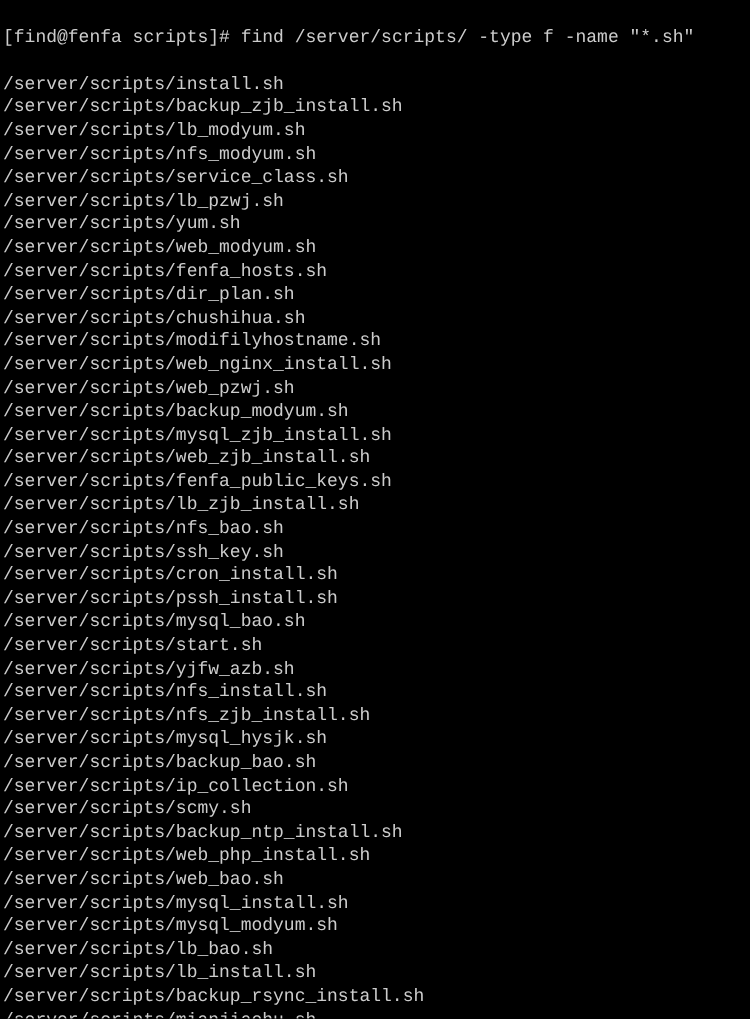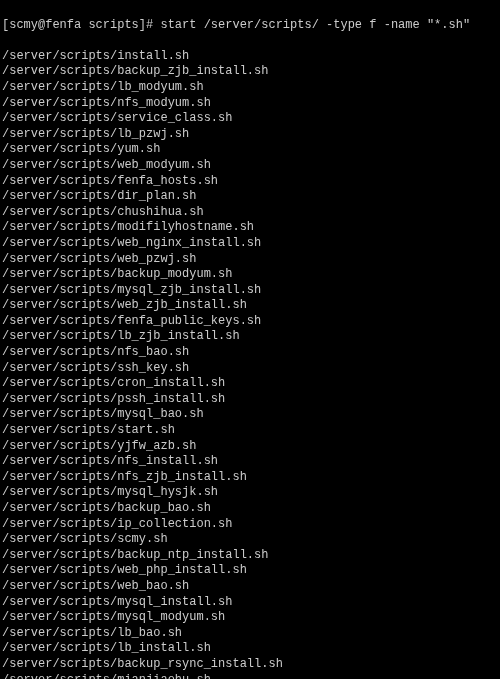--- a/index.html
+++ b/index.html
@@ -22,19 +22,19 @@
       white-space: pre;
     }
     .line {
       display: block;
     }
   </style>
 </head>
 <body>
 
 <div class="terminal">
-<span class="line"><span>[scmy@fenfa scripts]# </span><span>start /server/scripts/ -type f -name "*.sh"</span></span>
+<span class="line"><span>[find@fenfa scripts]# </span><span>find /server/scripts/ -type f -name "*.sh"</span></span>
 <div id="file-list"><span class="line">/server/scripts/install.sh</span><span class="line">/server/scripts/backup_zjb_install.sh</span><span class="line">/server/scripts/lb_modyum.sh</span><span class="line">/server/scripts/nfs_modyum.sh</span><span class="line">/server/scripts/service_class.sh</span><span class="line">/server/scripts/lb_pzwj.sh</span><span class="line">/server/scripts/yum.sh</span><span class="line">/server/scripts/web_modyum.sh</span><span class="line">/server/scripts/fenfa_hosts.sh</span><span class="line">/server/scripts/dir_plan.sh</span><span class="line">/server/scripts/chushihua.sh</span><span class="line">/server/scripts/modifilyhostname.sh</span><span class="line">/server/scripts/web_nginx_install.sh</span><span class="line">/server/scripts/web_pzwj.sh</span><span class="line">/server/scripts/backup_modyum.sh</span><span class="line">/server/scripts/mysql_zjb_install.sh</span><span class="line">/server/scripts/web_zjb_install.sh</span><span class="line">/server/scripts/fenfa_public_keys.sh</span><span class="line">/server/scripts/lb_zjb_install.sh</span><span class="line">/server/scripts/nfs_bao.sh</span><span class="line">/server/scripts/ssh_key.sh</span><span class="line">/server/scripts/cron_install.sh</span><span class="line">/server/scripts/pssh_install.sh</span><span class="line">/server/scripts/mysql_bao.sh</span><span class="line">/server/scripts/start.sh</span><span class="line">/server/scripts/yjfw_azb.sh</span><span class="line">/server/scripts/nfs_install.sh</span><span class="line">/server/scripts/nfs_zjb_install.sh</span><span class="line">/server/scripts/mysql_hysjk.sh</span><span class="line">/server/scripts/backup_bao.sh</span><span class="line">/server/scripts/ip_collection.sh</span><span class="line">/server/scripts/scmy.sh</span><span class="line">/server/scripts/backup_ntp_install.sh</span><span class="line">/server/scripts/web_php_install.sh</span><span class="line">/server/scripts/web_bao.sh</span><span class="line">/server/scripts/mysql_install.sh</span><span class="line">/server/scripts/mysql_modyum.sh</span><span class="line">/server/scripts/lb_bao.sh</span><span class="line">/server/scripts/lb_install.sh</span><span class="line">/server/scripts/backup_rsync_install.sh</span><span class="line">/server/scripts/mianjiaohu.sh</span></div>
 
 
 
 
 </div>
 
 </body></html>

